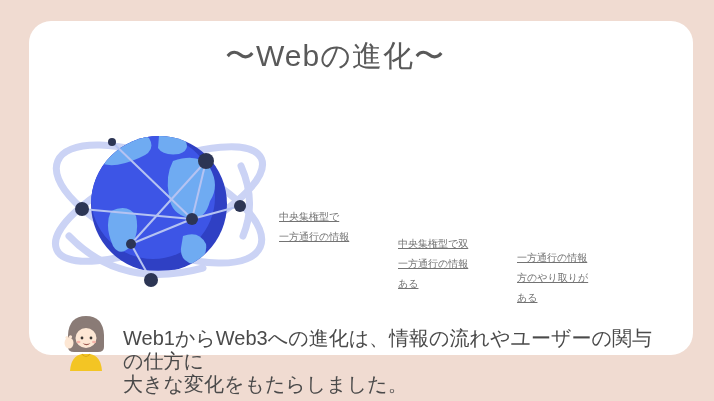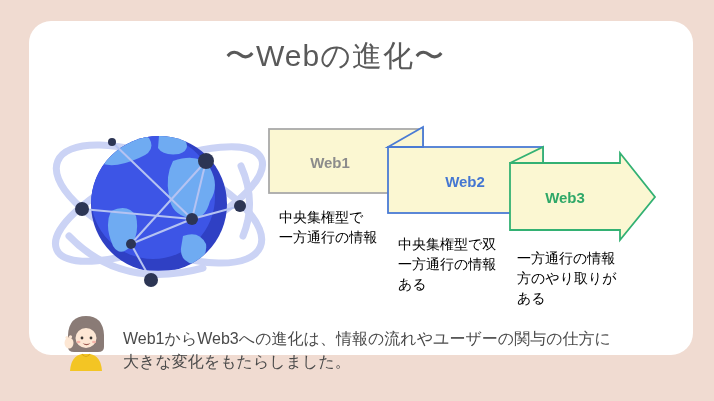--- a/index.html
+++ b/index.html
@@ -12,28 +12,28 @@
          transform:translateX(-26px);}
 
   .globe-wrap{position:absolute;left:14px;top:83px;width:228px;height:200px;}
 
   .arrows-wrap{position:absolute;left:231px;top:99px;width:412px;height:132px;}
   .stage-label{position:absolute;transform:translate(-50%,-50%);font-size:15px;font-weight:600;white-space:nowrap;}
   .lbl-web1{left:70px;top:42px;color:#8c8c8c;}
   .lbl-web2{left:205px;top:61px;color:#4577d2;}
   .lbl-web3{left:305px;top:77px;color:#2fa868;}
 
-  .caption{position:absolute;font-size:14px;line-height:20px;color:#000000;white-space:pre-line;}
+  .caption{position:absolute;font-size:10px;line-height:20px;color:#737373;white-space:pre-line;text-decoration:underline;}
   .cap-1{left:250px;top:186px;width:150px;}
   .cap-2{left:369px;top:213px;width:130px;}
   .cap-3{left:488px;top:227px;width:130px;}
 
   .avatar-wrap{position:absolute;left:33px;top:292px;width:48px;height:58px;}
   .footer-msg{position:absolute;left:94px;top:306px;width:540px;
-              font-size:16px;line-height:23px;color:#4a4a4a;white-space:pre-line;}
+              font-size:20px;line-height:23px;color:#4a4a4a;white-space:pre-line;}
 </style>
 </head>
 <body>
 
 <div class="canvas">
   <div class="card">
 
     <div class="title">〜Webの進化〜</div>
 
     <div class="globe-wrap">
@@ -81,41 +81,20 @@
           <circle cx="163" cy="57" r="8"></circle>
           <circle cx="39" cy="105" r="7"></circle>
           <circle cx="197" cy="102" r="6"></circle>
           <circle cx="149" cy="115" r="6"></circle>
           <circle cx="88" cy="140" r="5"></circle>
           <circle cx="108" cy="176" r="7"></circle>
         </g>
       </svg>
     </div>
 
-    <div class="arrows-wrap">
-      <svg width="412" height="132" viewBox="0 0 412 132">
-
-        <g>
-          <rect x="9" y="9" width="154" height="64" fill="#fbf7d2" stroke="#a9a9a9" stroke-width="1.8"></rect>
-        </g>
-
-        <g>
-          <rect x="128" y="27" width="155" height="66" fill="#fbf7d2" stroke="#4a7bd4" stroke-width="1.8"></rect>
-          <path d="M 128,27 L 163,7 L 163,27 Z" fill="#fbf7d2" stroke="#4a7bd4" stroke-width="1.8"></path>
-        </g>
-
-        <g>
-          <path d="M 250,43 L 283,27 L 283,43 Z" fill="#fbf7d2" stroke="#33b173" stroke-width="1.8"></path>
-          <path d="M 250,43 L 360,43 L 360,33 L 395,77 L 360,120 L 360,110 L 250,110 Z" fill="#fbf7d2" stroke="#33b173" stroke-width="1.8"></path>
-        </g>
-      </svg>
-      <div class="stage-label lbl-web1">Web1</div>
-      <div class="stage-label lbl-web2">Web2</div>
-      <div class="stage-label lbl-web3">Web3</div>
-    </div>
 
     <div class="caption cap-1">中央集権型で
 一方通行の情報</div>
     <div class="caption cap-2">中央集権型で双
 一方通行の情報
 ある</div>
     <div class="caption cap-3">一方通行の情報
 方のやり取りが
 ある</div>
 

